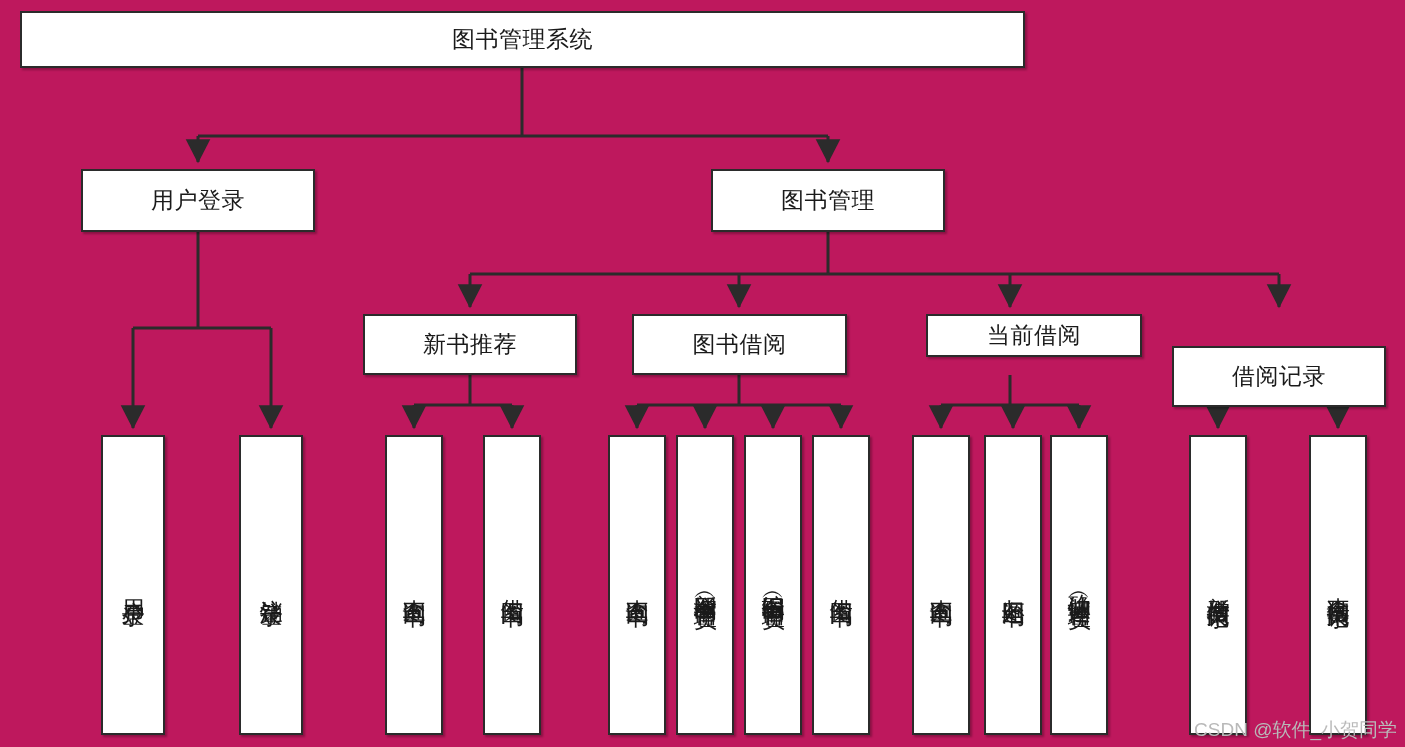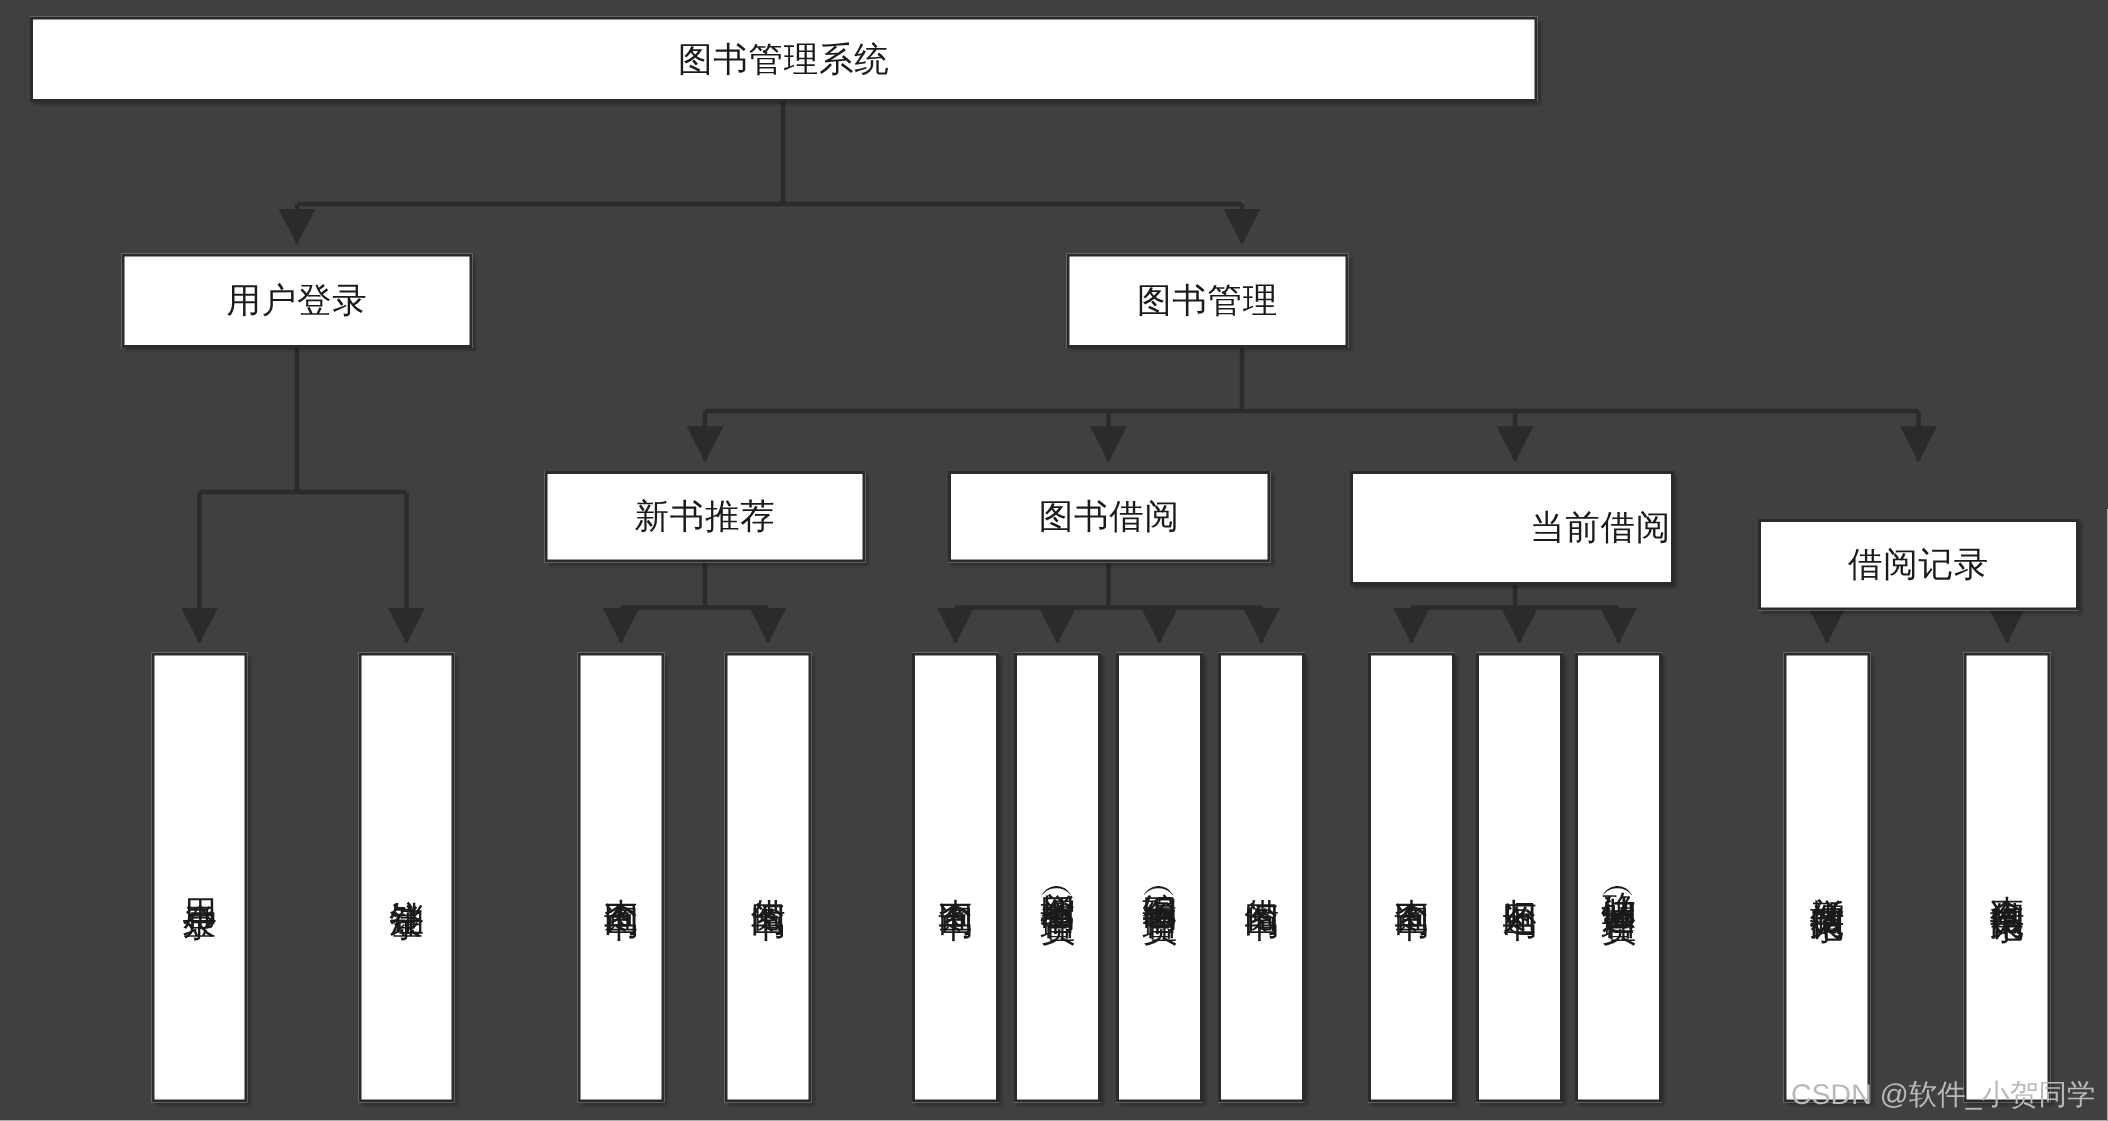--- a/index.html
+++ b/index.html
@@ -7,21 +7,21 @@
     padding: 0;
     background: #ffffff;
   }
   body {
     font-family: "Liberation Sans", "DejaVu Sans", sans-serif;
   }
   #canvas {
     position: relative;
     width: 1405px;
     height: 747px;
-    background: #404040;
+    background: #be185d;
     overflow: hidden;
   }
   #edges {
     position: absolute;
     left: 0;
     top: 0;
     width: 1405px;
     height: 747px;
   }
   .node {
@@ -120,31 +120,31 @@
     </g>
   </svg>
 
   <div class="node" style="left:20px; top:11px; width:1005px; height:57px;">
     <span class="label">图书管理系统</span>
   </div>
 
   <div class="node" style="left:81px; top:169px; width:234px; height:63px;">
     <span class="label">用户登录</span>
   </div>
-  <div class="node" style="left:711px; top:169px; width:188px; height:63px;">
+  <div class="node" style="left:711px; top:169px; width:234px; height:63px;">
     <span class="label">图书管理</span>
   </div>
 
   <div class="node" style="left:632px; top:314px; width:215px; height:61px;">
     <span class="label">图书借阅</span>
   </div>
   <div class="node" style="left:363px; top:314px; width:214px; height:61px;">
     <span class="label">新书推荐</span>
   </div>
-  <div class="node" style="left:900px; top:314px; width:216px; height:76px;justify-content:flex-end;">
+  <div class="node" style="left:926px; top:314px; width:216px; height:43px;">
     <span class="label">当前借阅</span>
   </div>
   <div class="node" style="left:1172px; top:314px; width:214px; height:61px;margin-top:32px;">
     <span class="label">借阅记录</span>
   </div>
 
   <div class="node vertical" style="left:101px; top:435px; width:64px; height:300px;">
     <span class="label">用户登录</span>
   </div>
   <div class="node vertical" style="left:239px; top:435px; width:64px; height:300px;">

